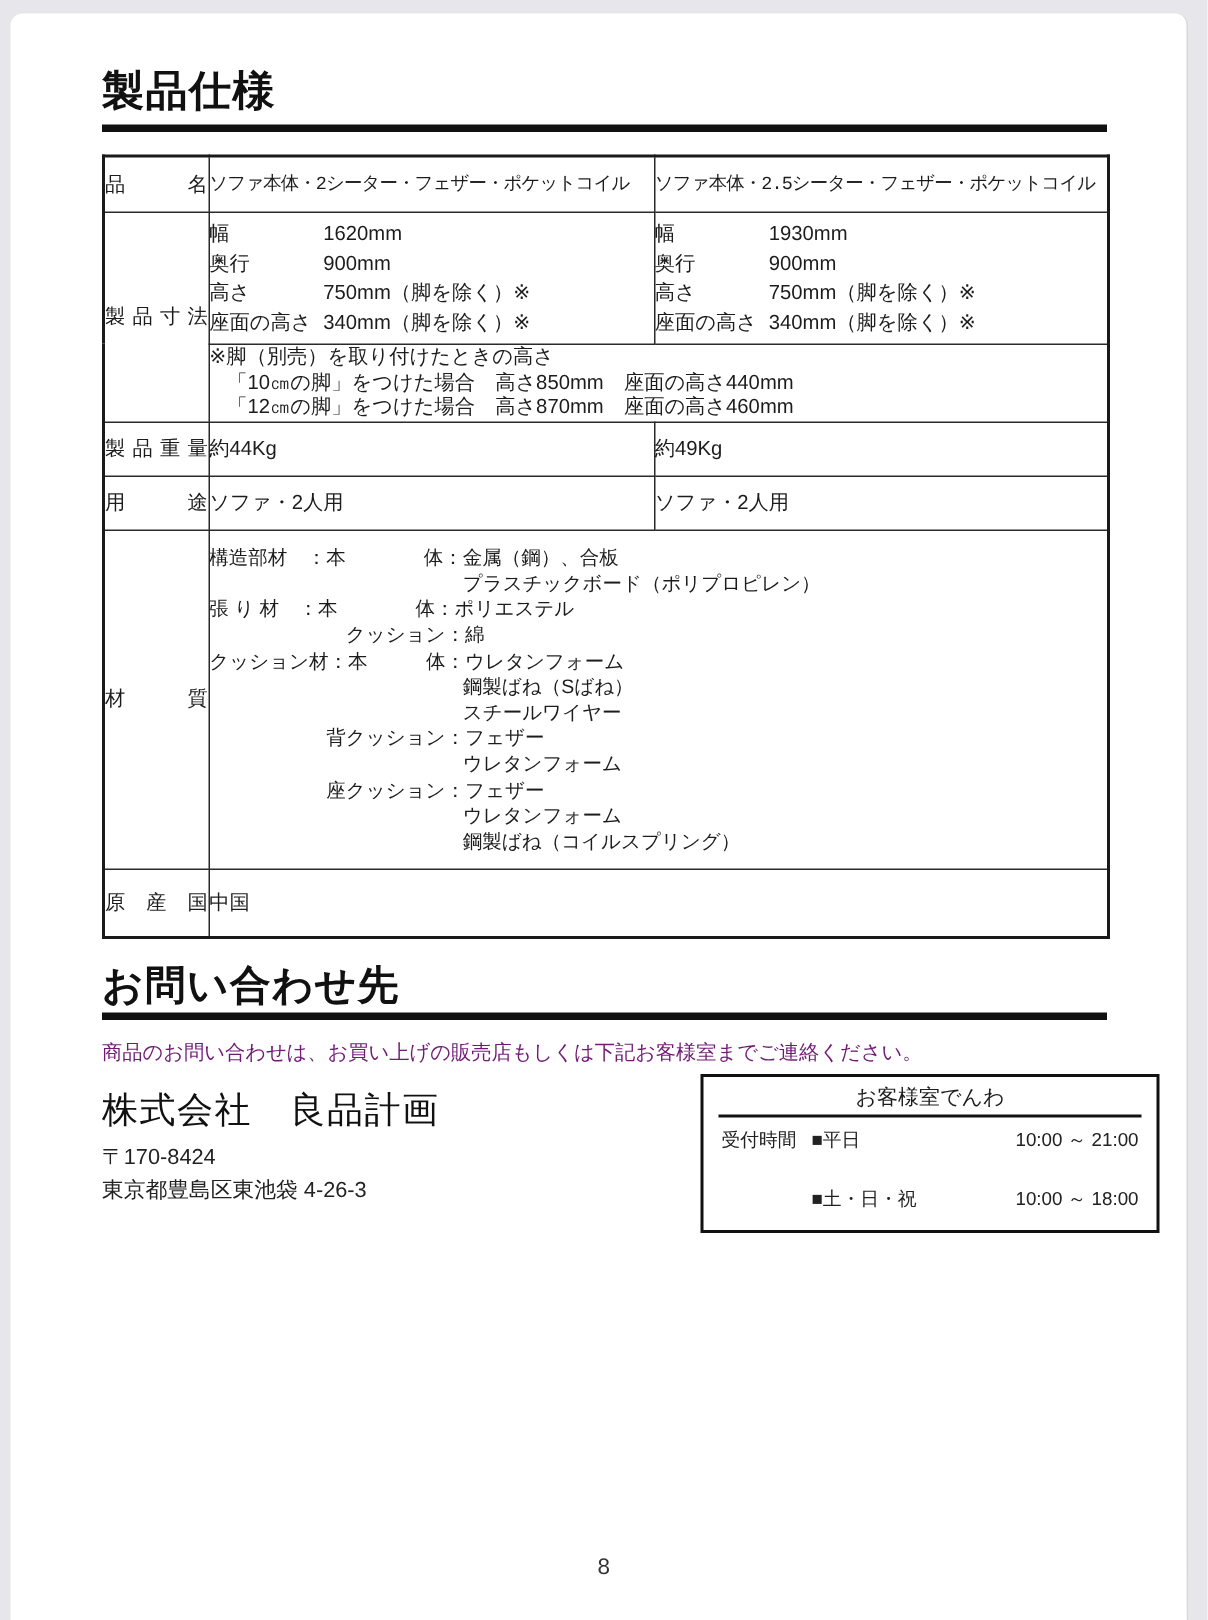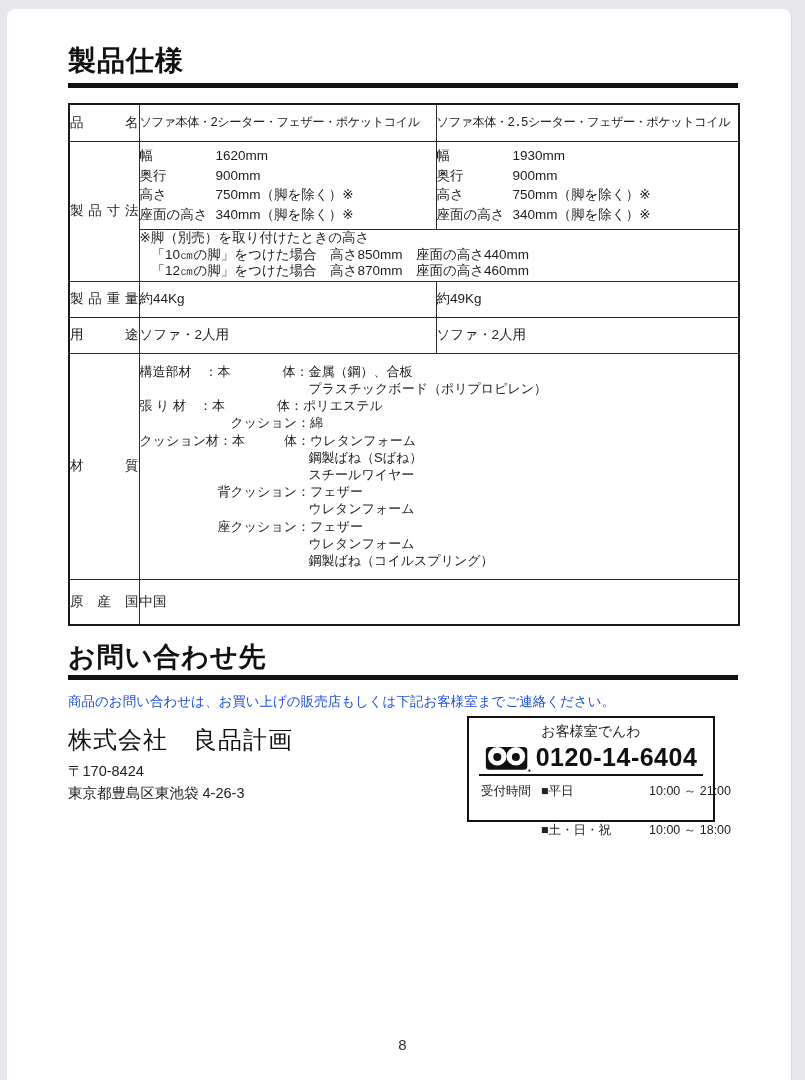--- a/index.html
+++ b/index.html
@@ -42,26 +42,26 @@
   td.name{font-size:12.3px;letter-spacing:-0.6px;padding-left:10px;font-family:Liberation Mono, monospace;}
   td.dims{vertical-align:top;padding-top:9px;}
   .dimline{height:19.5px;line-height:19.5px;white-space:nowrap;}
   .dimk{display:inline-block;width:76px;}
   td.note-cell{vertical-align:middle;}
   .noteline{line-height:16.5px;white-space:pre;}
   .noteline.ind{padding-left:12px;}
   td.mats{vertical-align:top;padding-top:7px;}
   .matline{white-space:pre;line-height:17.2px;font-size:13px;}
   
-  .body-text{font-size:13.5px;color:#1d4ed8;}
+  .body-text{font-size:13.5px;color:#701a75;}
   .company{font-size:24px;font-weight:normal;letter-spacing:1px;color:#111;}
   .addr{font-size:14.5px;color:#222;}
   
   .phonebox{
-    position:absolute;left:467px;top:716px;width:248px;height:106px;
+    position:absolute;left:467px;top:716px;width:306px;height:106px;
     border:2px solid #111;background:#fff;box-sizing:border-box;
   }
   .pb-title{text-align:center;font-size:14px;margin-top:5px;color:#1c1c1c;}
   .pb-phone-row{display:flex;align-items:center;justify-content:center;gap:5px;margin-top:1px;}
   .pb-number{font-size:25px;font-weight:bold;letter-spacing:0.5px;color:#111;}
   .pb-divider{height:2px;background:#111;margin:2px 10px 0 10px;}
   .pb-hours{
     display:grid;grid-template-columns:60px 108px 1fr;
     margin:7px 12px 0 12px;row-gap:22px;
     font-size:12.5px;color:#222;align-items:center;
@@ -156,31 +156,20 @@
   <div class="abs h1" style="left:68px;top:639px;font-size:27px;">お問い合わせ先</div>
   <div class="abs rule" style="left:68px;top:675px;"></div>
   <div class="abs body-text" style="left:68px;top:693px;">商品のお問い合わせは、お買い上げの販売店もしくは下記お客様室までご連絡ください。</div>
 
   <div class="abs company" style="left:68px;top:724px;">株式会社　良品計画</div>
   <div class="abs addr" style="left:68px;top:762px;">〒170-8424</div>
   <div class="abs addr" style="left:68px;top:784px;">東京都豊島区東池袋 4-26-3</div>
 
   <div class="phonebox">
     <div class="pb-title">お客様室でんわ</div>
-    <div class="pb-phone-row">
-      <svg width="46" height="30" viewBox="0 0 64 42">
-        <rect x="1" y="7" width="58" height="32" rx="5" fill="#111"></rect>
-        <circle cx="17" cy="20" r="13" fill="#fff"></circle>
-        <circle cx="43" cy="20" r="13" fill="#fff"></circle>
-        <circle cx="17" cy="21" r="5.6" fill="#111"></circle>
-        <circle cx="43" cy="21" r="5.6" fill="#111"></circle>
-        <circle cx="62" cy="40" r="1.6" fill="#111"></circle>
-      </svg>
-      <span class="pb-number">0120-14-6404</span>
-    </div>
     <div class="pb-divider"></div>
     <div class="pb-hours">
       <span>受付時間</span>
       <span>■平日</span>
       <span class="pb-time">10:00 ～ 21:00</span>
       <span></span>
       <span>■土・日・祝</span>
       <span class="pb-time">10:00 ～ 18:00</span>
     </div>
   </div>

